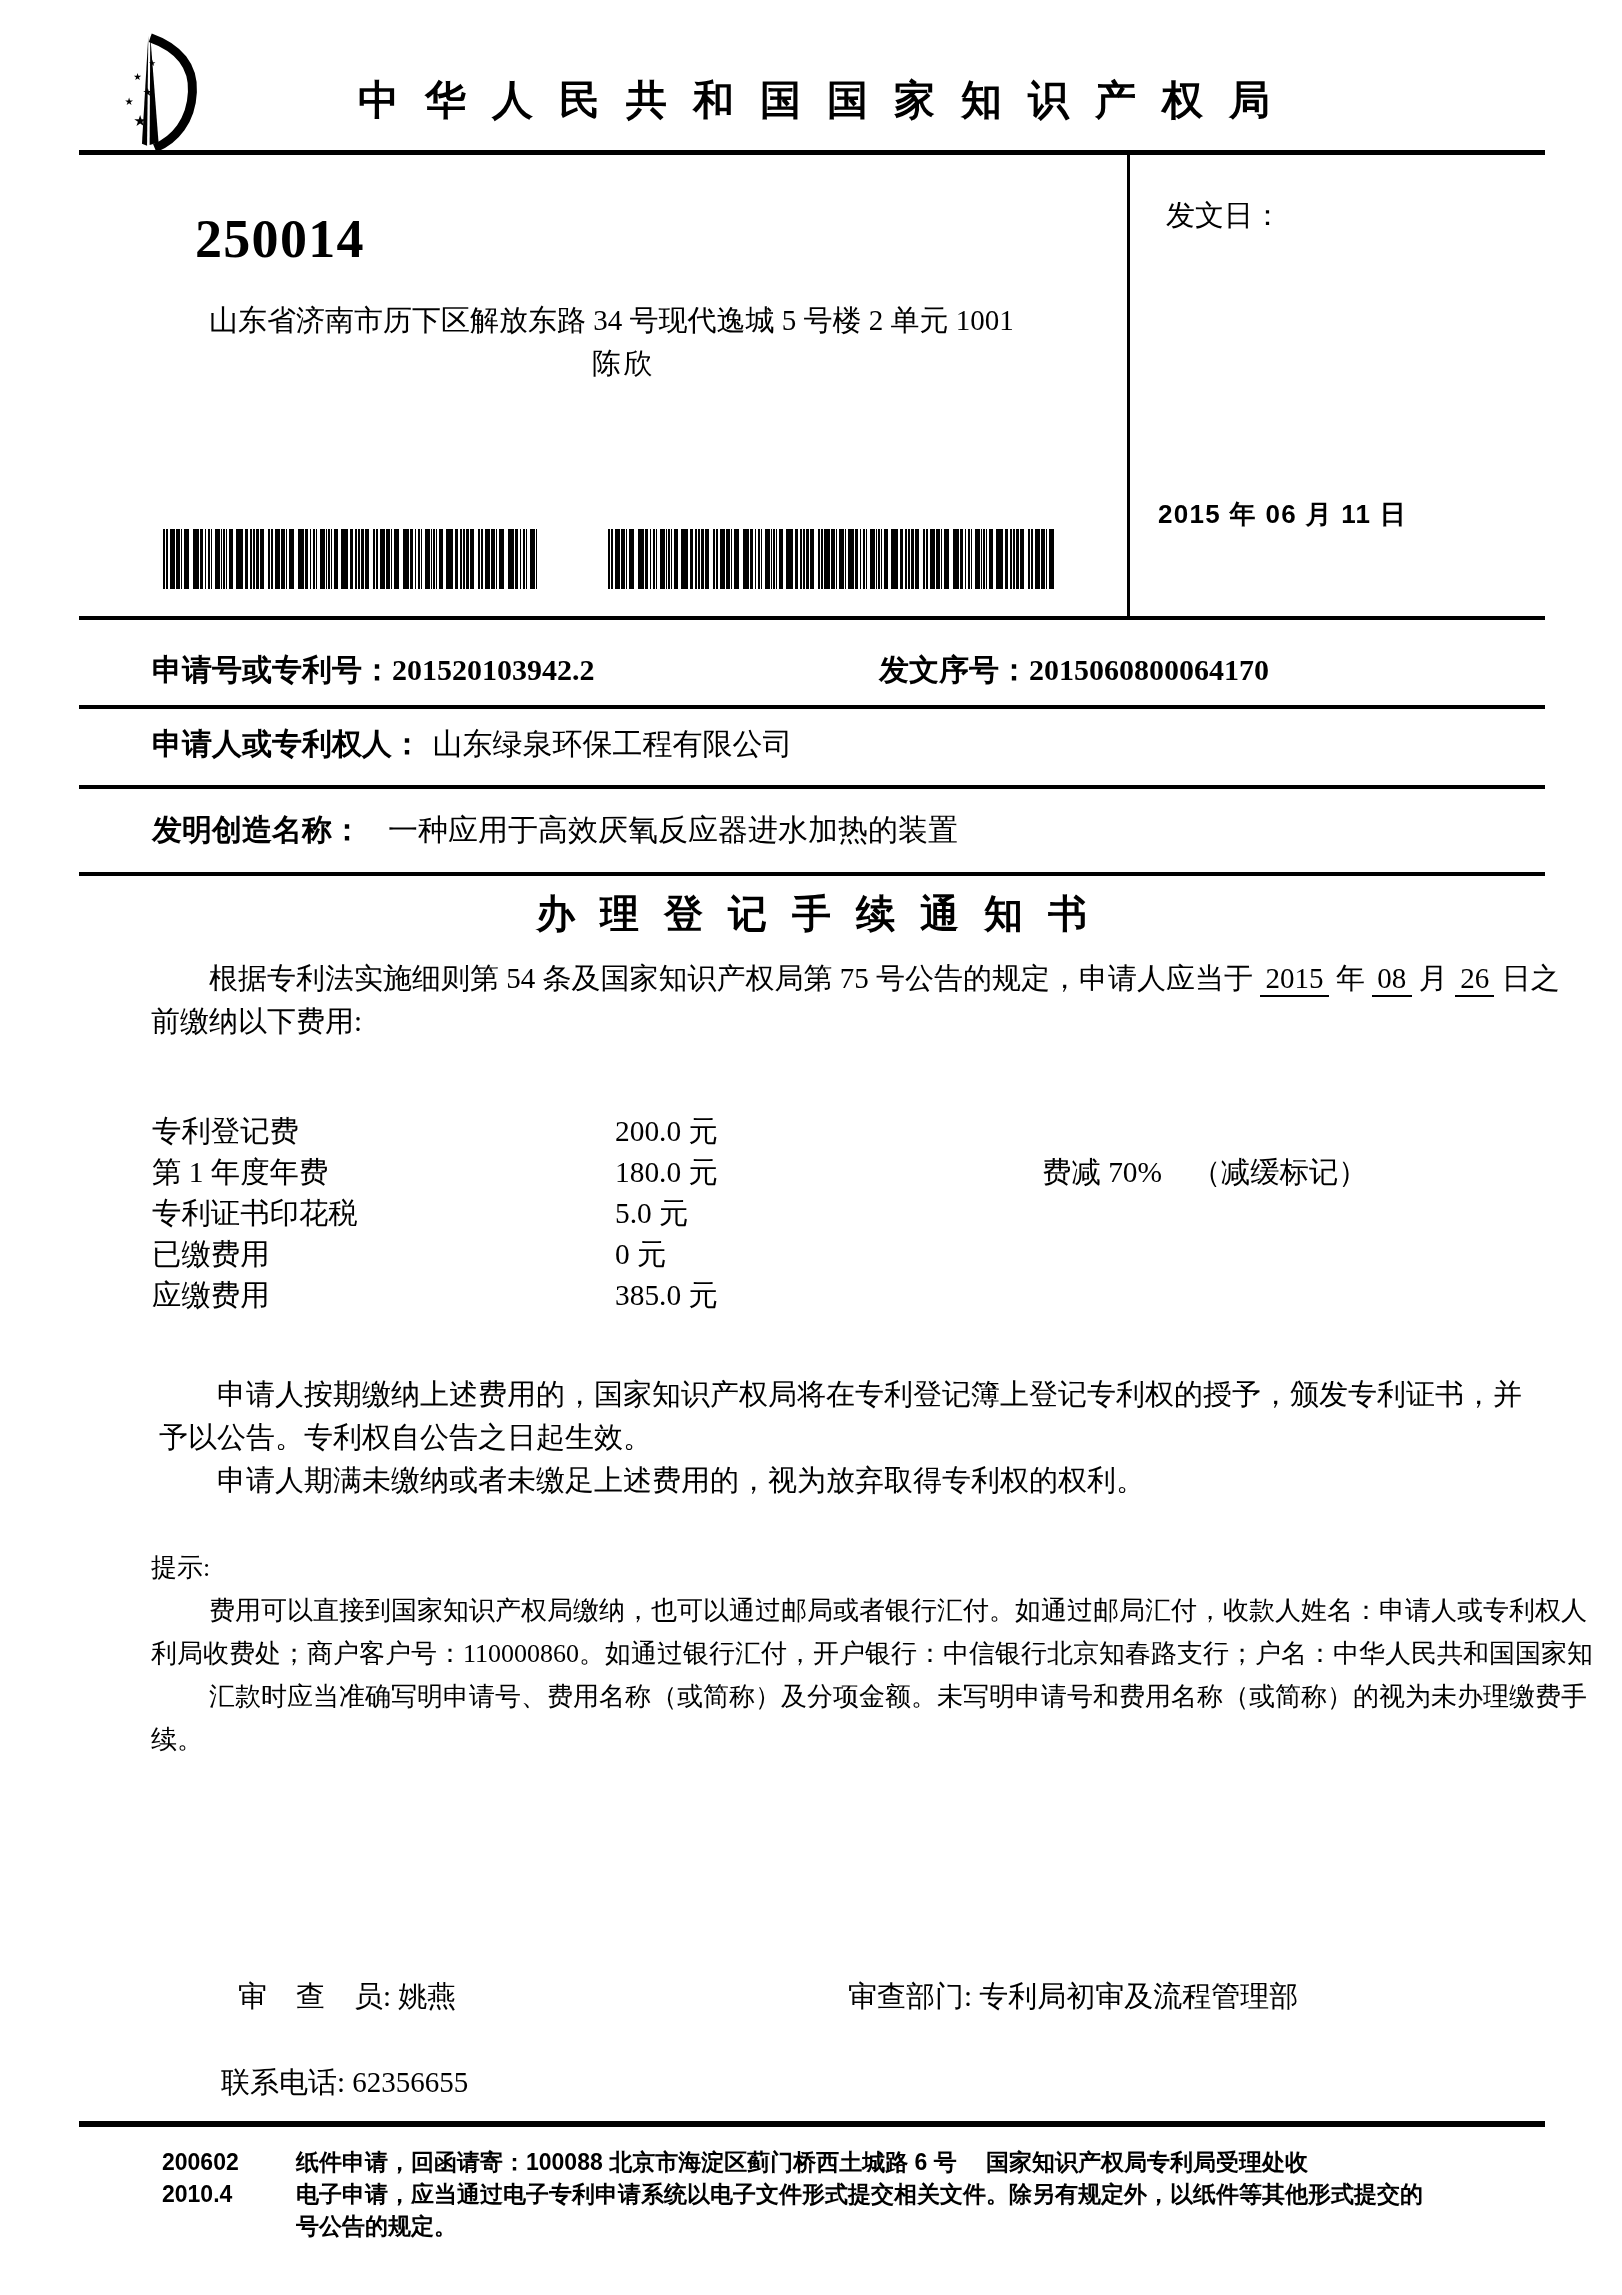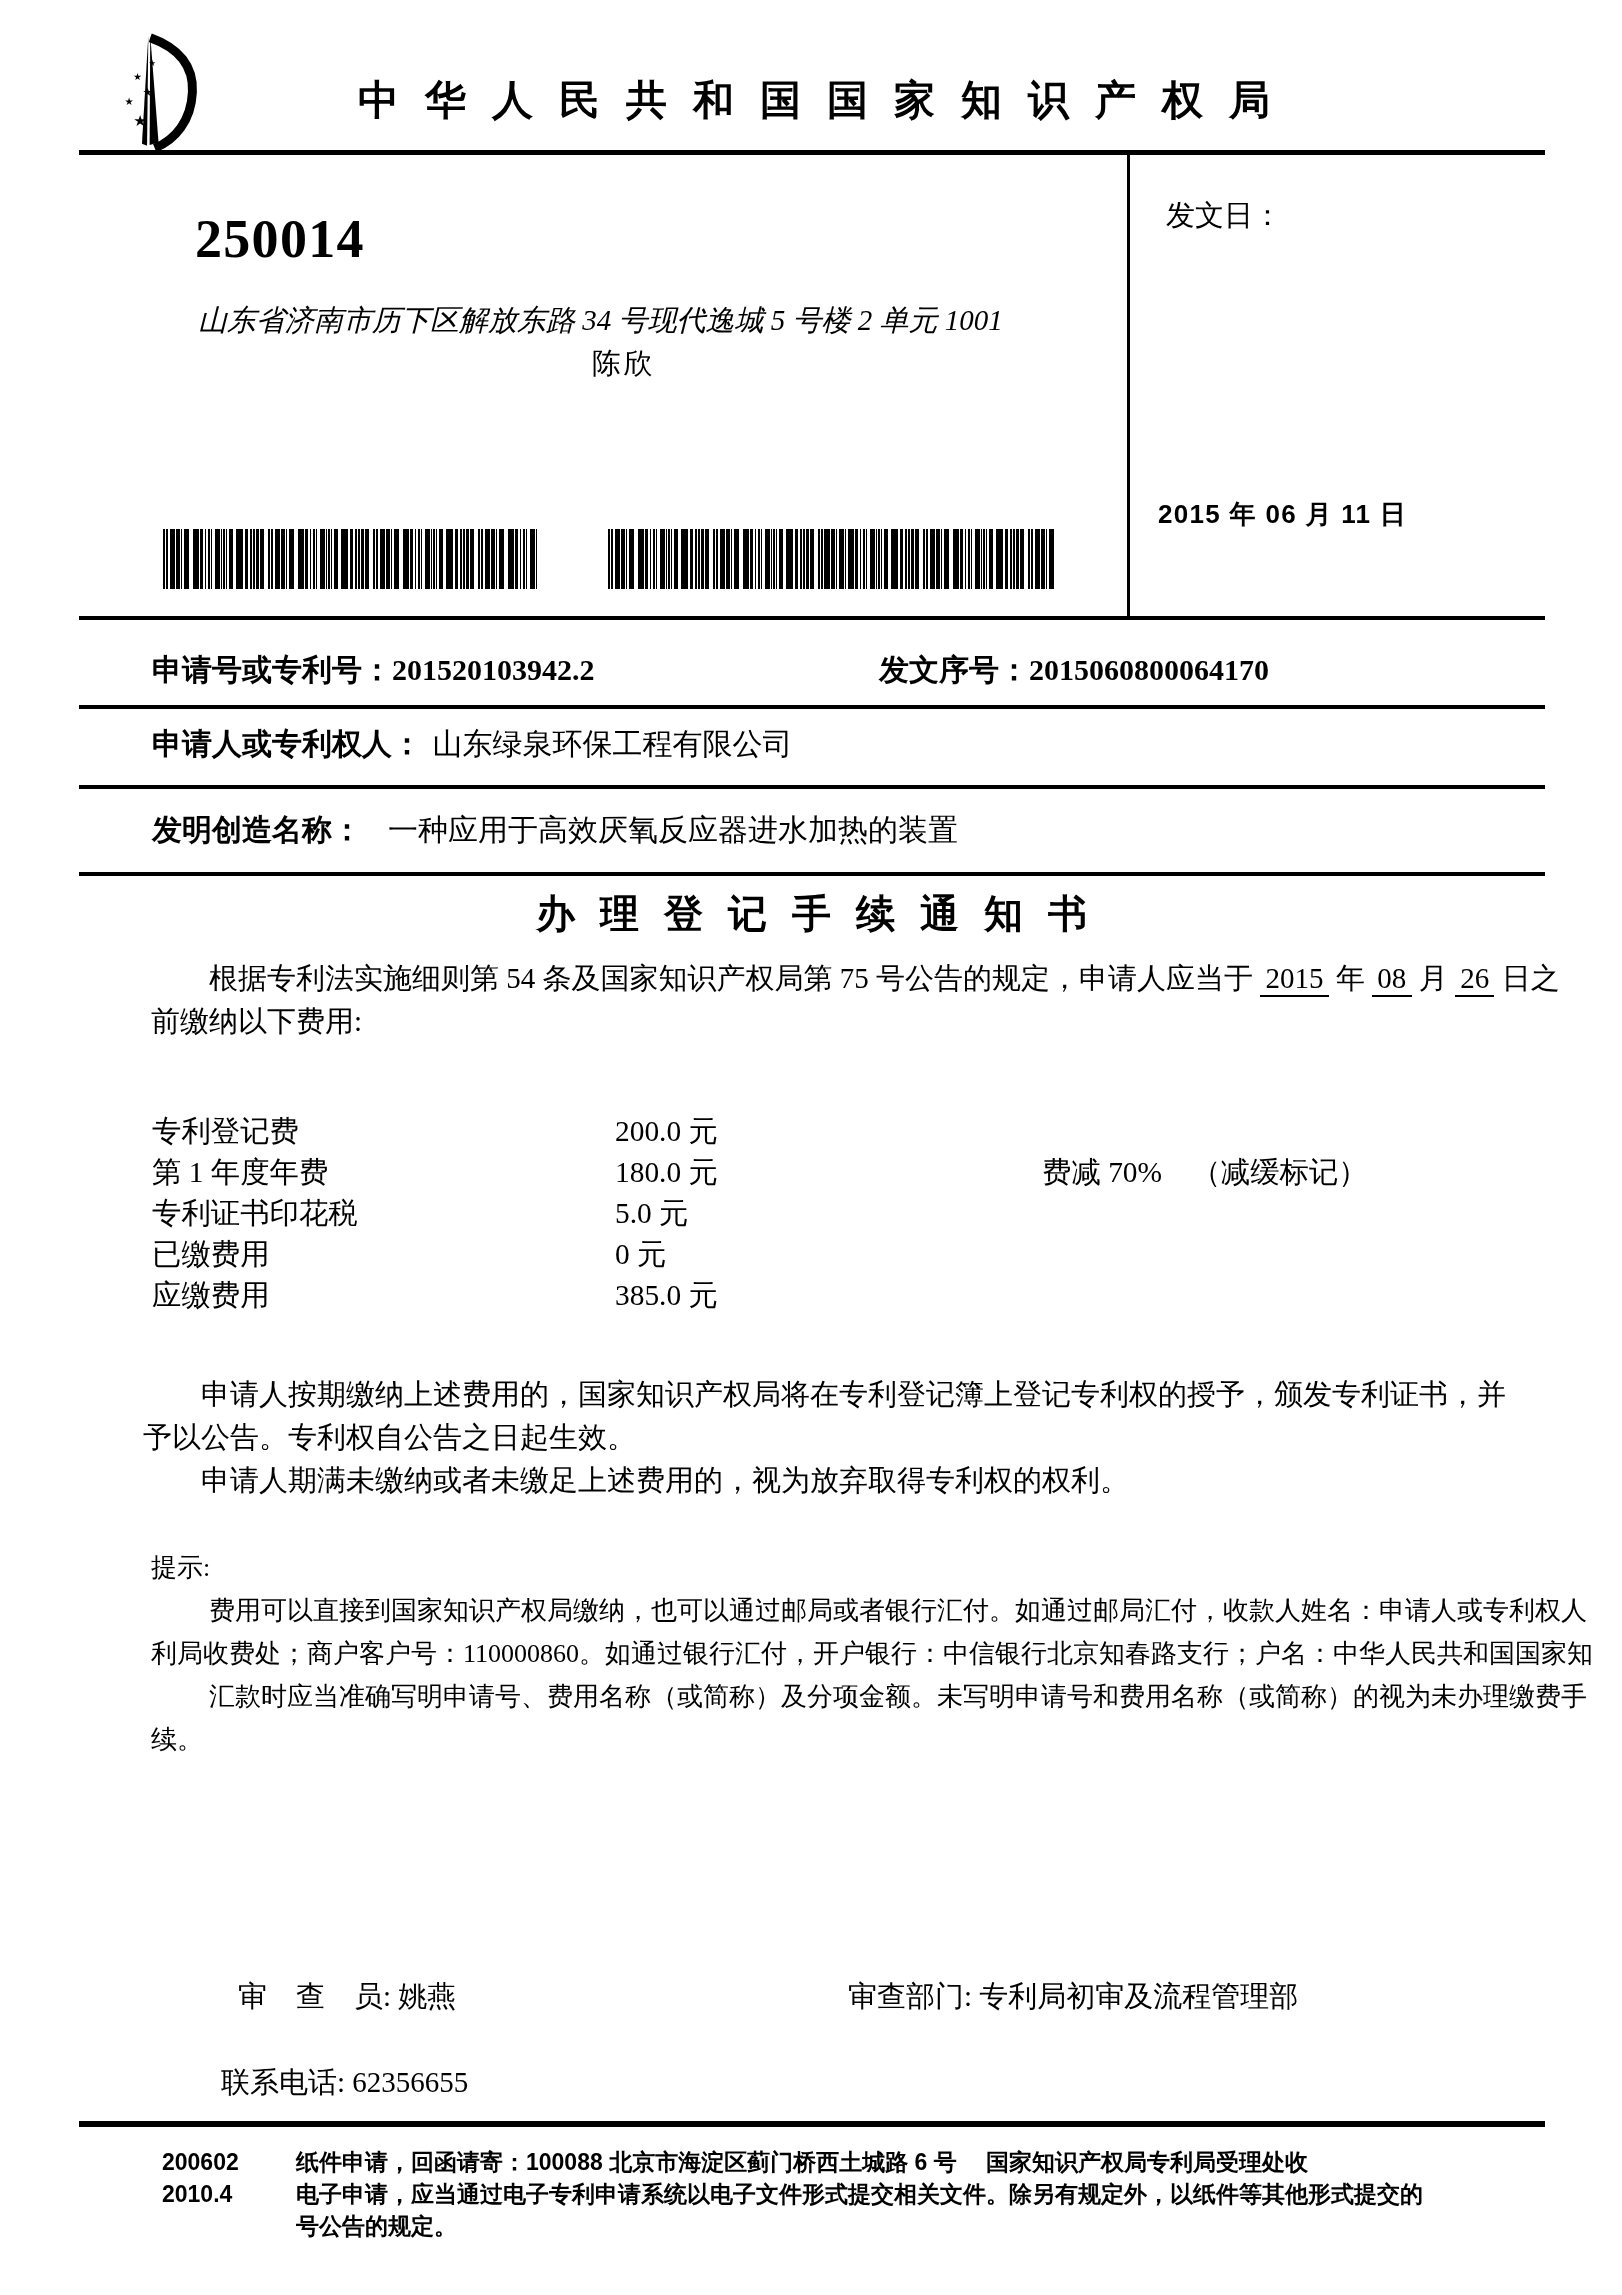--- a/index.html
+++ b/index.html
@@ -18,21 +18,21 @@
   .rule{position:absolute; left:79px; width:1466px; background:#000;}
   .rule-header{top:150px; height:5.2px;}
   .rule-1{top:616px; height:3.9px;}
   .rule-2{top:705px; height:3.9px;}
   .rule-3{top:785px; height:3.9px;}
   .rule-4{top:872px; height:3.9px;}
   .rule-footer{top:2121px; height:5.9px;}
   .vline{position:absolute; left:1127px; top:152px; width:2.6px; height:465px; background:#000;}
   
   .postcode{left:195px; top:208px; font-size:54px; font-weight:bold; letter-spacing:1.3px;}
-  .addr-line{left:198px; top:301px; font-size:29px; white-space:nowrap;font-style:italic;}
+  .addr-line{left:209px; top:301px; font-size:29px; white-space:nowrap;}
   .recipient-name{left:592px; top:344px; font-size:29px; letter-spacing:2.6px;}
   .issue-label{left:1166px; top:196px; font-size:29px;}
   .issue-date{
     left:1158px; top:497px; font-size:26px; font-weight:bold;
     font-family:"Liberation Sans","DejaVu Sans",sans-serif; letter-spacing:1.3px; white-space:nowrap;
   }
   
   .barcode{
     position:absolute; top:529px; height:60px;
     background-image:
@@ -59,21 +59,21 @@
   .intro{left:151px; top:957px; width:1404px;}
   .line{display:block; white-space:nowrap;}
   .indent{padding-left:58px;}
   .u{border-bottom:2.6px solid #000; padding:0 5.2px 1.3px 5.2px;}
   
   .fees{position:absolute; left:152px; top:1112px; font-size:29.4px;}
   .fee-row{position:relative; height:41px; width:1400px;}
   .fee-label{position:absolute; left:0; white-space:nowrap;}
   .fee-amount{position:absolute; left:463px; white-space:nowrap;}
   .fee-note{position:absolute; left:890px; white-space:nowrap;}
-  .paras{left:143px; top:1373px; width:1404px;}
+  .paras{left:159px; top:1373px; width:1404px;}
   
   .tips{left:151px; top:1546px; width:1407px; font-size:26px; line-height:43px;}
   
   .sign-examiner{left:238px; top:1977px; font-size:29px; white-space:nowrap;}
   .sign-dept{left:848px; top:1977px; font-size:29px; white-space:nowrap;}
   .sign-phone{left:221px; top:2063px; font-size:29px; white-space:nowrap;text-align:center;}
   
   .footer-codes{
     position:absolute; left:143px; top:2146px; font-size:23px; line-height:32px; font-weight:bold;
     font-family:"Liberation Sans","DejaVu Sans",sans-serif;

